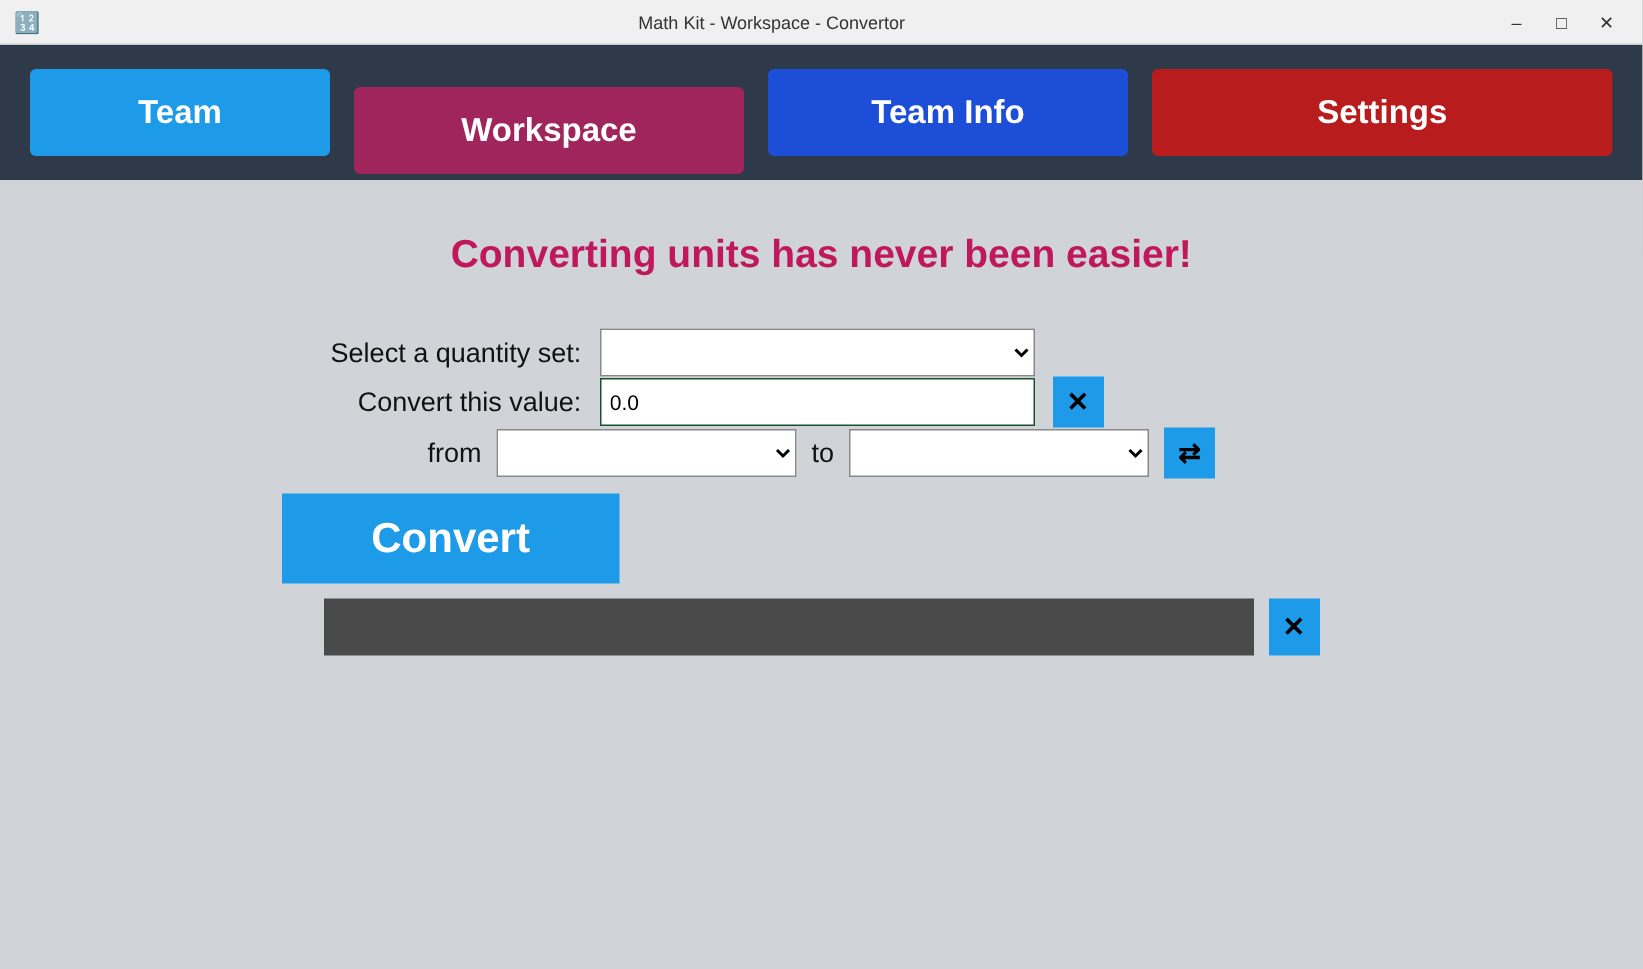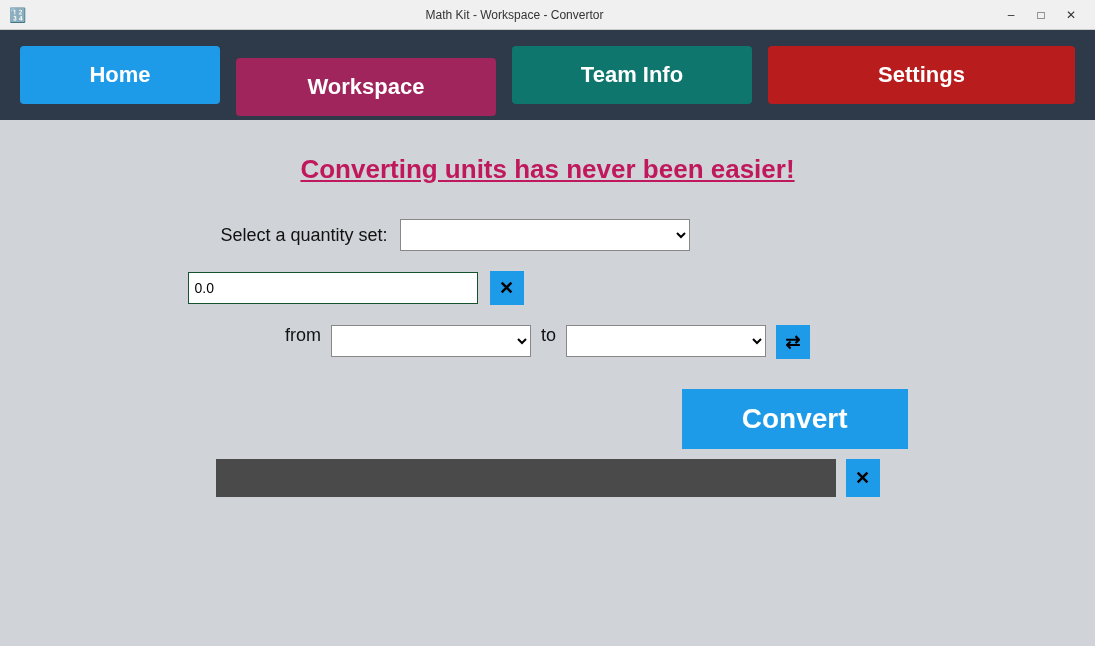--- a/index.html
+++ b/index.html
@@ -72,49 +72,47 @@
       min-width: 200px;
       border: none;
       cursor: pointer;
       font-size: 22px;
       font-weight: bold;
       color: white;
       border-radius: 4px;
     }
     .nav-btn.home { background: #1e9be8; min-width: 200px; }
     .nav-btn.workspace { background: #a0255c; min-width: 260px; margin-top: 24px; }
-    .nav-btn.team-info { background: #0f766e; min-width: 240px; }
+    .nav-btn.team-info { background: #1d4ed8; min-width: 240px; }
     .nav-btn.settings { background: #b91c1c; min-width: 200px; flex: 1; }
 
     
     .main {
       background: #d0d4d8;
       flex: 1;
       display: flex;
       flex-direction: column;
       align-items: center;
       padding: 30px 20px 20px;
     }
 
     .headline {
       text-align: center;
       color: #c0185c;
       font-size: 26px;
       font-weight: bold;
       line-height: 1.5;
       margin-bottom: 30px;
-      text-decoration: underline;
     }
 
     .form-area {
       width: 100%;
       max-width: 720px;
       display: flex;
       flex-direction: column;
-      gap: 20px;
     }
 
     .form-row {
       display: flex;
       align-items: center;
       gap: 12px;
     }
 
     .form-label {
       font-size: 18px;
@@ -151,21 +149,21 @@
       display: flex;
       align-items: center;
       justify-content: center;
       font-size: 18px;
       font-weight: bold;
       color: black;
     }
 
     .from-to-row {
       display: flex;
-      align-items: flex-start;
+      align-items: center;
       gap: 10px;
       justify-content: center;
     }
 
     .from-label {
       font-size: 18px;
       color: #111;
     }
 
     .to-label {
@@ -247,56 +245,57 @@
   <span class="title-bar-icon">🔢</span>
   <span class="title-bar-text">Math Kit - Workspace - Convertor</span>
   <div class="title-bar-controls">
     <button class="title-bar-btn">–</button>
     <button class="title-bar-btn">□</button>
     <button class="title-bar-btn close">✕</button>
   </div>
 </div>
 
 <div class="nav-bar">
-  <button class="nav-btn home">Home</button>
+  <button class="nav-btn home">Team</button>
   <button class="nav-btn workspace">Workspace</button>
   <button class="nav-btn team-info">Team Info</button>
   <button class="nav-btn settings">Settings</button>
 </div>
 
 <div class="main">
 
   <div class="headline">
     <div>Converting units has never been easier!</div>
   </div>
 
   <div class="form-area">
 
     <div class="form-row">
       <label class="form-label">Select a quantity set:</label>
       <select class="form-select">
       </select>
     </div>
 
     <div class="form-row">
+      <label class="form-label">Convert this value:</label>
       <input class="form-input" type="text" value="0.0" style="">
       <button class="clear-btn">✕</button>
     </div>
 
     <div class="from-to-row">
       <span class="from-label">from</span>
       <select class="unit-select">
       </select>
       <span class="to-label">to</span>
       <select class="unit-select">
       </select>
       <button class="swap-btn">⇄</button>
     </div>
 
-    <div style="display:flex; justify-content:flex-end;">
+    <div style="display:flex; justify-content:flex-start;">
       <button class="convert-btn">Convert</button>
     </div>
 
   </div>
 
   <div class="result-row">
     <div class="result-bar"></div>
     <button class="result-clear-btn">✕</button>
   </div>
 

